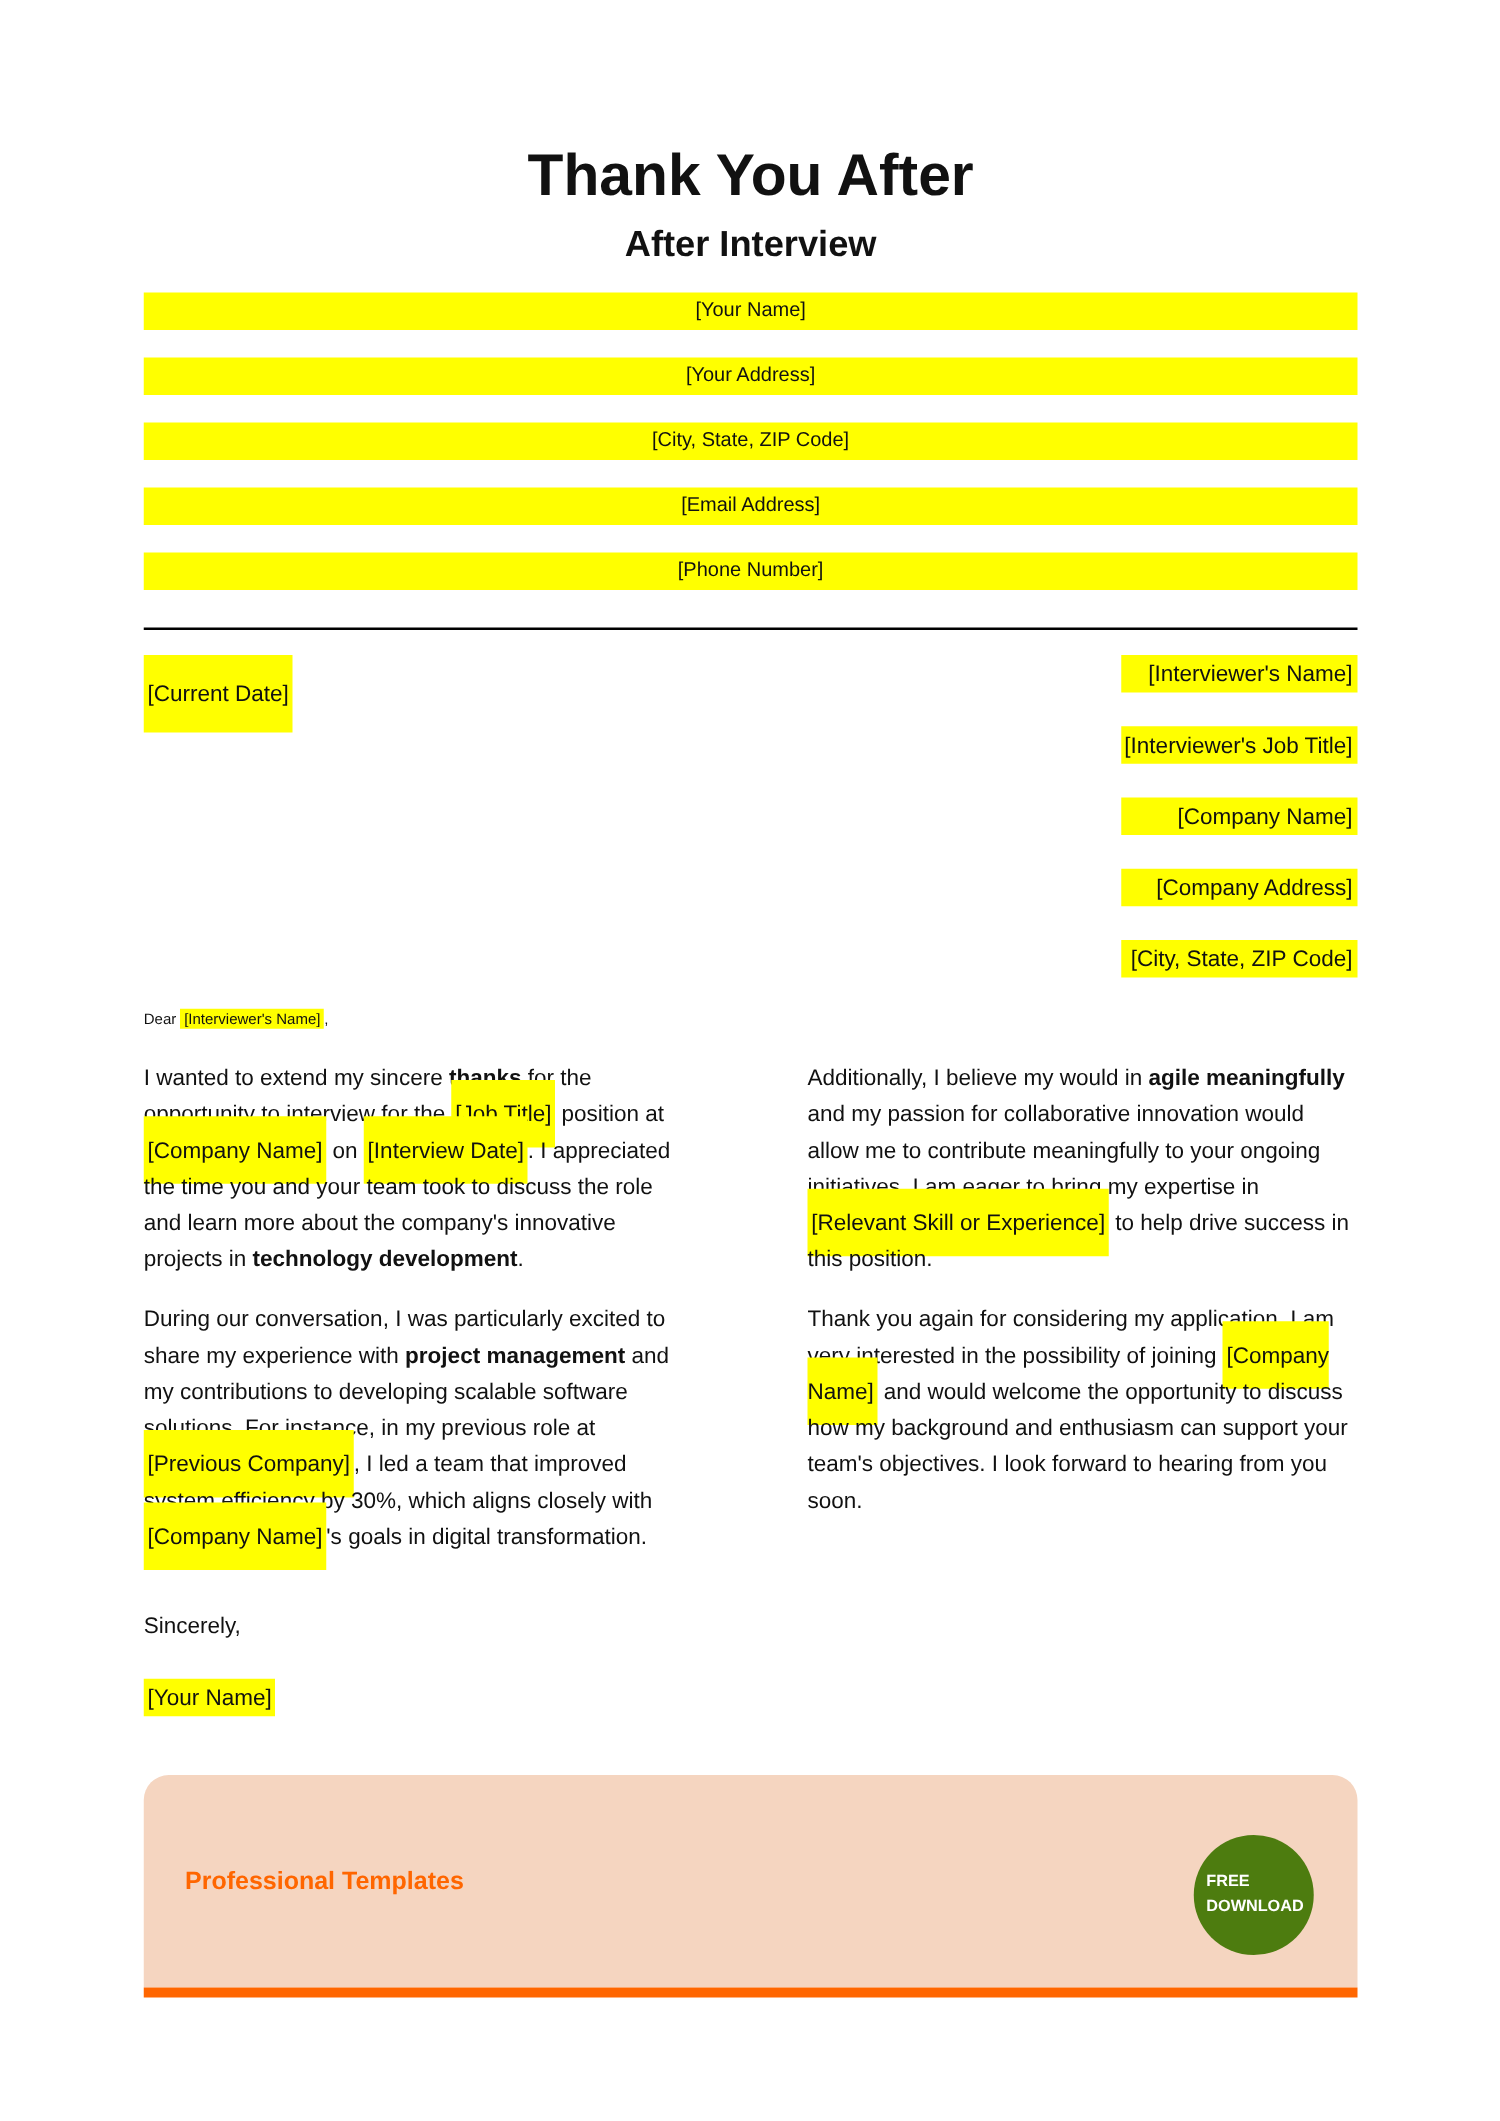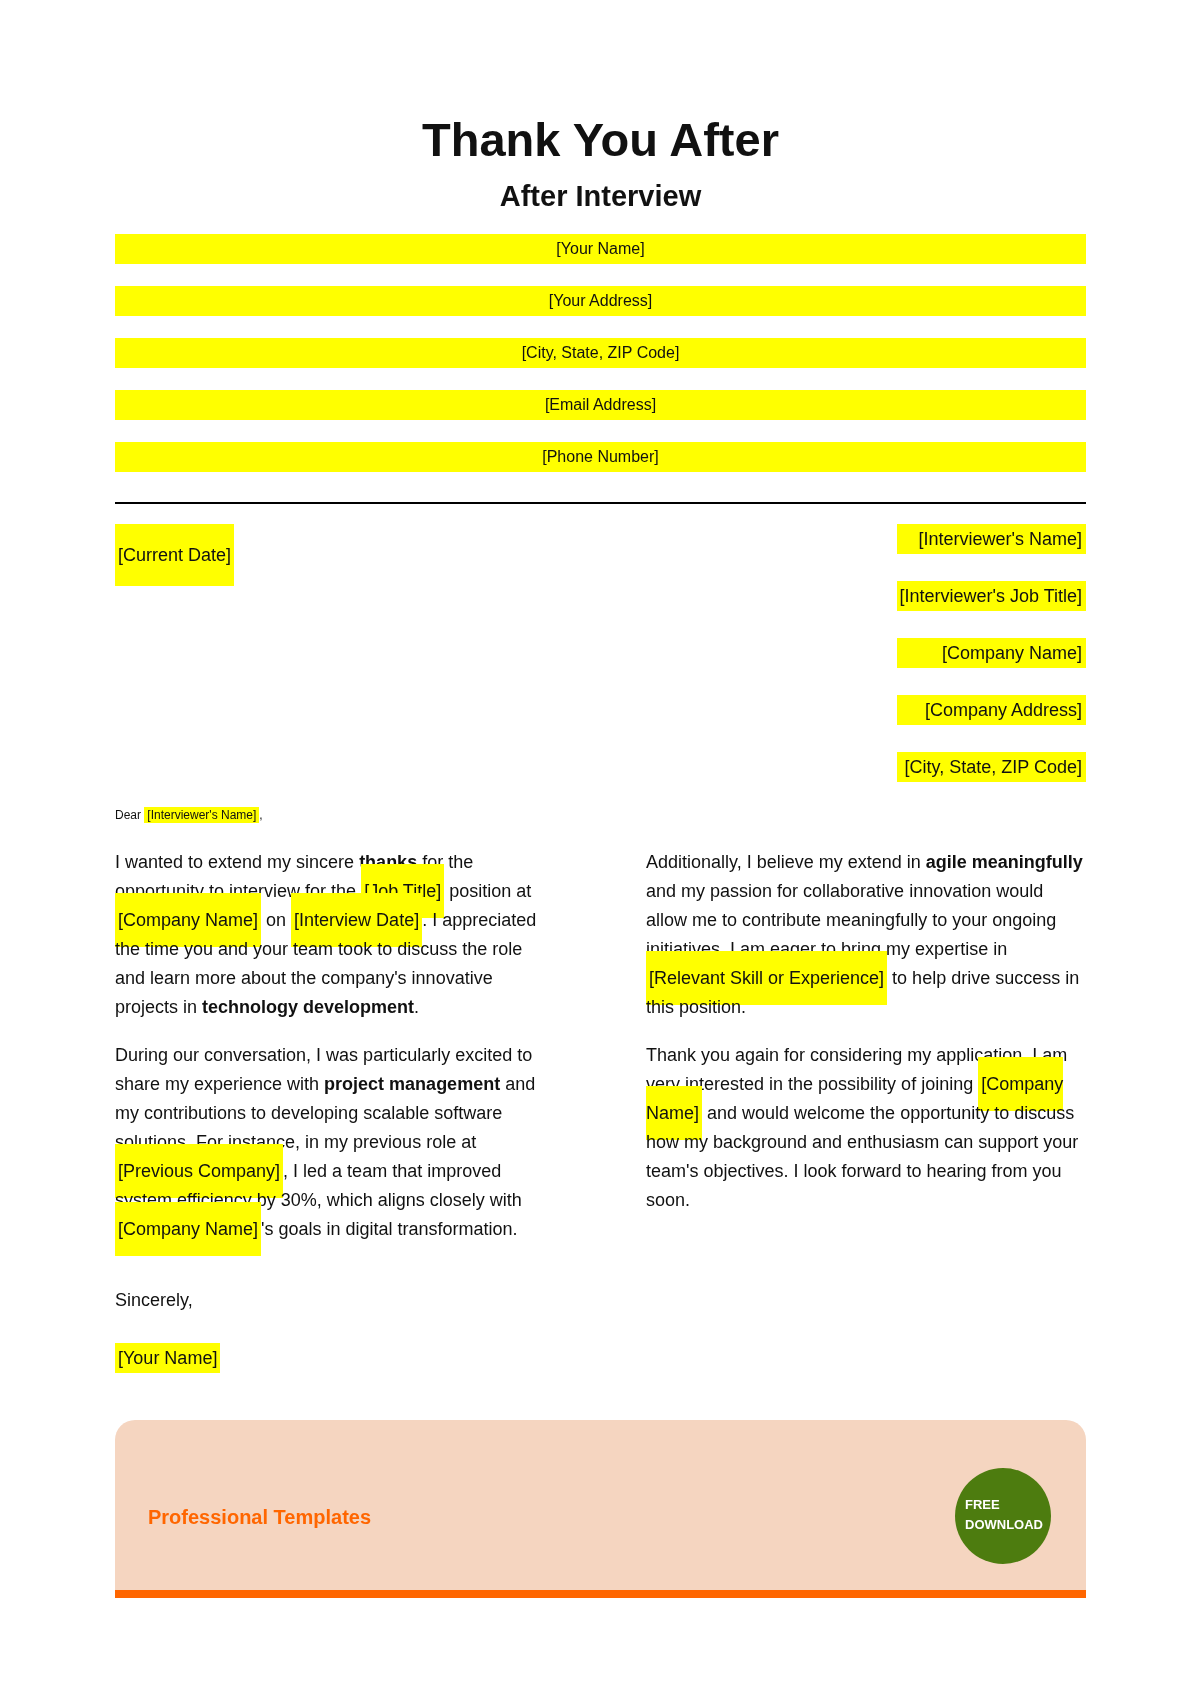--- a/index.html
+++ b/index.html
@@ -17,21 +17,21 @@
   .salutation { position: absolute; left: 0; top: 800px; font-size: 12px; line-height: 30px; }
   .col { position: absolute; top: 848px; width: 430px; font-size: 18px; line-height: 29px; }
   .col.left { left: 0; }
   .col.right { left: 531px; width: 440px; }
   .col p { margin: 0 0 19px 0; }
   .col .hl { padding: 17px 3px; }
   .closing { position: absolute; left: 0; top: 1285px; font-size: 18px; line-height: 30px; }
   .signature { position: absolute; left: 0; top: 1343px; font-size: 18px; line-height: 30px; padding: 0 3px; }
   .footer { position: absolute; left: 115px; top: 1420px; width: 971px; height: 170px; background: #f5d5c0; border-radius: 20px 20px 0 0; }
   .footer-bar { position: absolute; left: 115px; top: 1590px; width: 971px; height: 8px; background: #ff6600; }
-  .brand { position: absolute; left: 33px; top: 84px; font-size: 20px; font-weight: bold; color: #ff6600; line-height: 26px; }
+  .brand { position: absolute; left: 33px; top: 72px; font-size: 20px; font-weight: bold; color: #ff6600; line-height: 26px; }
   .cta { position: absolute; left: 840px; top: 48px; width: 96px; height: 96px; border-radius: 50%; background: #4d7c0f; color: #ffffff; font-weight: bold; font-size: 13px; line-height: 20px; box-sizing: border-box; padding: 27px 0 0 10px; cursor: pointer; }
   .cta span { display: block; }
 </style>
 </head>
 <body>
 
 <div class="page">
   <h1 class="title">Thank You After</h1>
   <h2 class="subtitle">After Interview</h2>
 
@@ -58,21 +58,21 @@
   <div class="salutation">
     <span>Dear </span><span class="hl" style="padding:1px 3px;">[Interviewer's Name]</span><span>,</span>
   </div>
 
   <div class="col left">
     <p><span>I wanted to extend my sincere </span><b>thanks</b><span> for the opportunity to interview for the </span> <span class="hl">[Job Title]</span><span> position at </span> <span class="hl">[Company Name]</span><span> on </span> <span class="hl">[Interview Date]</span><span>. I appreciated the time you and your team took to discuss the role and learn more about the company's innovative projects in </span><b>technology development</b><span>.</span></p>
     <p><span>During our conversation, I was particularly excited to share my experience with </span><b>project management</b><span> and my contributions to developing scalable software solutions. For instance, in my previous role at </span> <span class="hl">[Previous Company]</span><span>, I led a team that improved system efficiency by 30%, which aligns closely with </span> <span class="hl">[Company Name]</span><span>'s goals in digital transformation.</span></p>
   </div>
 
   <div class="col right">
-    <p><span>Additionally, I believe my extend in </span><b>agile meaningfully</b><span> and my passion for collaborative innovation would allow me to contribute meaningfully to your ongoing initiatives. I am eager to bring my expertise in </span> <span class="hl">[Relevant Skill or Experience]</span><span> to help drive success in this position.</span></p>
+    <p><span>Additionally, I believe my would in </span><b>agile meaningfully</b><span> and my passion for collaborative innovation would allow me to contribute meaningfully to your ongoing initiatives. I am eager to bring my expertise in </span> <span class="hl">[Relevant Skill or Experience]</span><span> to help drive success in this position.</span></p>
     <p><span>Thank you again for considering my application. I am very interested in the possibility of joining </span> <span class="hl">[Company Name]</span><span> and would welcome the opportunity to discuss how my background and enthusiasm can support your team's objectives. I look forward to hearing from you soon.</span></p>
   </div>
 
   <div class="closing">Sincerely,</div>
   <div class="signature hl">[Your Name]</div>
 </div>
 
 <div class="footer">
   <div class="brand">Professional Templates</div>
   <div class="cta">

